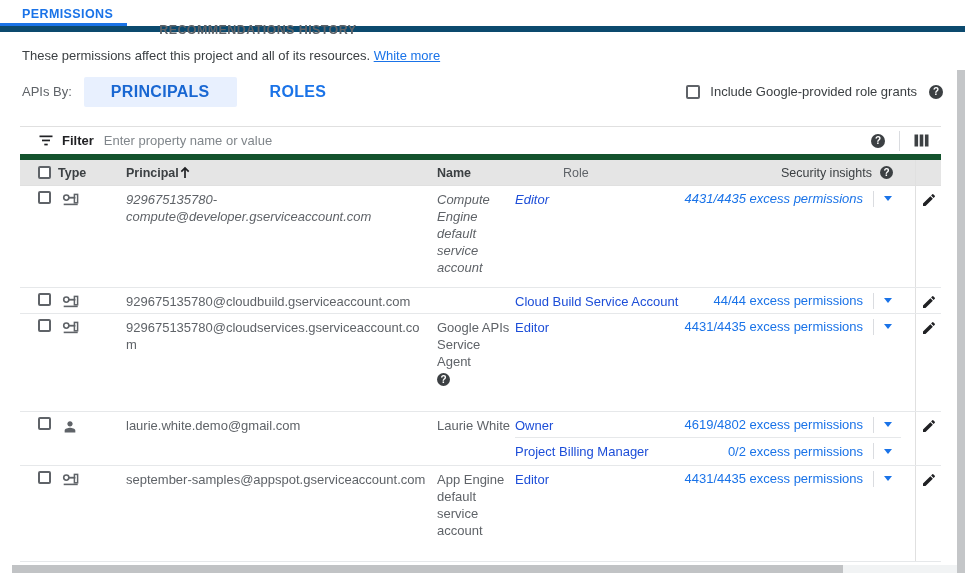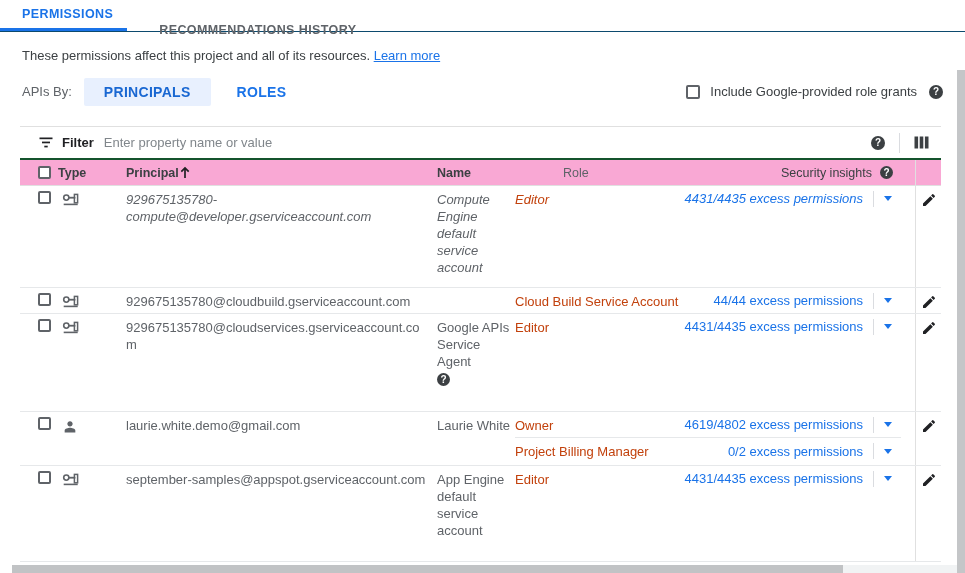--- a/index.html
+++ b/index.html
@@ -6,87 +6,87 @@
   html,body { width:965px; height:573px; overflow:hidden; }
   body {
     font-family: "Liberation Sans", "DejaVu Sans", sans-serif;
     font-size: 13px;
     color: #3c4043;
     background: #fff;
     position: relative;
   }
 
   
-  .tabbar { display:flex; height:32px; border-bottom:1px solid #0c4a6e; }
+  .tabbar { display:flex; height:32px; border-bottom:6px solid #0c4a6e; }
   .tab {
     padding:0 14px 0 22px; line-height:29px; font-weight:bold; font-size:12.5px;
     letter-spacing:.4px; color:#5f6368; border-bottom:3px solid transparent; cursor:pointer;
   }
   .tab + .tab { margin-left:18px; padding:16px 14px; }
   .tab.active { color:#1a73e8; border-bottom-color:#1a73e8; }
 
   
   .desc { margin:16px 0 0 22px; color:#3c4043; }
   .desc a { color:#1a73e8; text-decoration:underline; cursor:pointer; }
 
   
   .viewby-row { margin:15px 22px 0 22px; display:flex; align-items:center; height:27px; }
   .vb-label { color:#5f6368; margin-right:12px; }
   .vb-opt {
-    font-weight:bold; font-size:14px; letter-spacing:.3px; color:#1a73e8;
-    padding:6px 20px; cursor:pointer; border-radius:2px;
+    font-weight:bold; font-size:16px; letter-spacing:.3px; color:#1a73e8;
+    padding:6px 27px; cursor:pointer; border-radius:2px;
   }
   .vb-opt.sel { background:#e8f0fe; color:#1967d2; }
   .vb-opt + .vb-opt { margin-left:6px; }
   .include-toggle { margin-left:auto; display:flex; align-items:center; color:#3c4043; }
   .cb {
     width:14px; height:14px; border:2px solid #5f6368; border-radius:2px;
     background:#fff; display:inline-block; flex:none; cursor:pointer;
   }
   .include-toggle .cb { margin-right:10px; }
   .help {
     width:14px; height:14px; border-radius:50%; background:#3c4043; color:#fff;
     font-size:10px; font-weight:bold; display:inline-flex; align-items:center;
     justify-content:center; flex:none; line-height:1;
   }
   .include-toggle .help { margin-left:12px; }
 
   
   .table { margin:21px 0 0 20px; width:921px; border-top:1px solid #e0e0e0; }
 
-  .filter-row { display:flex; align-items:center; height:33px; padding:0 12px 0 18px; border-bottom:2px solid #14532d; }
+  .filter-row { display:flex; align-items:center; height:33px; padding:0 12px 0 18px; border-bottom:6px solid #14532d; }
   .filter-label { font-weight:bold; color:#202124; margin:0 10px 0 8px; }
   .filter-input { border:none; outline:none; flex:1; font:inherit; font-size:13px; color:#3c4043; background:transparent; }
   .filter-input::placeholder { color:#80868b; }
   .toolbar-sep { width:1px; height:20px; background:#dadce0; margin:0 14px; }
 
   .grid-row {
     display:grid;
     grid-template-columns:38px 44px 335px 78px 1fr 26px;
   }
-  .header-row { background:#f9a8d4; border-bottom:1px solid #e0e0e0; height:26px; font-size:12.5px; }
+  .header-row { background:#e5e5e5; border-bottom:1px solid #e0e0e0; height:26px; font-size:12.5px; }
   .hcell { display:flex; align-items:center; }
   .hcell.bold { font-weight:bold; color:#3c4043; }
   .hcell.light { color:#5f6368; }
   .c-check { padding-left:18px; display:flex; align-items:flex-start; padding-top:5px; }
   .header-row .c-check { padding-top:6px; }
   .c-principal-h { padding-left:24px; }
   .c-sec-h { justify-content:flex-end; padding-right:22px; gap:8px; grid-column:5;margin-left:48px; }
   .c-edit-h { border-left:1px solid #e0e0e0; }
 
   .row { border-bottom:1px solid #e6e8ea; }
   .cell { padding-top:5px; line-height:17px; }
   .c-type { padding-left:4px; padding-top:7px; }
   .c-principal { padding-left:24px; color:#5f6368; word-break:break-word; padding-right:10px; }
   .c-name { color:#5f6368; word-break:break-word; }
   .name-help { margin-top:3px; display:flex; }
   .c-roles { padding-right:14px; }
   .subrow { display:flex; align-items:center; min-height:25px; }
   .subrow + .subrow { border-top:1px solid #e6e8ea; min-height:27px; }
-  .rolename { flex:1; color:#c2410c; padding-top:1px; }
+  .rolename { flex:1; color:#1d4ed8; padding-top:1px; }
   .insight-link { color:#1a73e8; text-decoration:none; cursor:pointer; white-space:nowrap; }
   .caret-cell {
     width:28px; margin-left:10px; border-left:1px solid #dadce0; align-self:center;
     height:16px; display:flex; align-items:center; justify-content:center; cursor:pointer;
   }
   .caret { width:0; height:0; border-left:4.5px solid transparent; border-right:4.5px solid transparent; border-top:5.5px solid #1a73e8; }
   .c-edit { border-left:1px solid #e0e0e0; display:flex; justify-content:center; padding-top:6px; }
   .edit-btn { cursor:pointer; width:16px; height:16px; }
 
   
@@ -101,21 +101,21 @@
 
 <div>
 
   <div class="tabbar">
       <div class="tab active">PERMISSIONS</div>
       <div class="tab">RECOMMENDATIONS HISTORY</div>
     </div>
 
   <div class="desc">
     <span>These permissions affect this project and all of its resources.</span>
-    <a>Learn more</a>
+    <a>White more</a>
   </div>
 
   <div class="viewby-row">
     <span class="vb-label">APIs By:</span>
     <div style="display:flex">
         <div class="vb-opt sel">PRINCIPALS</div>
         <div class="vb-opt">ROLES</div>
       </div>
     <div class="include-toggle">
       <span class="cb"></span>

